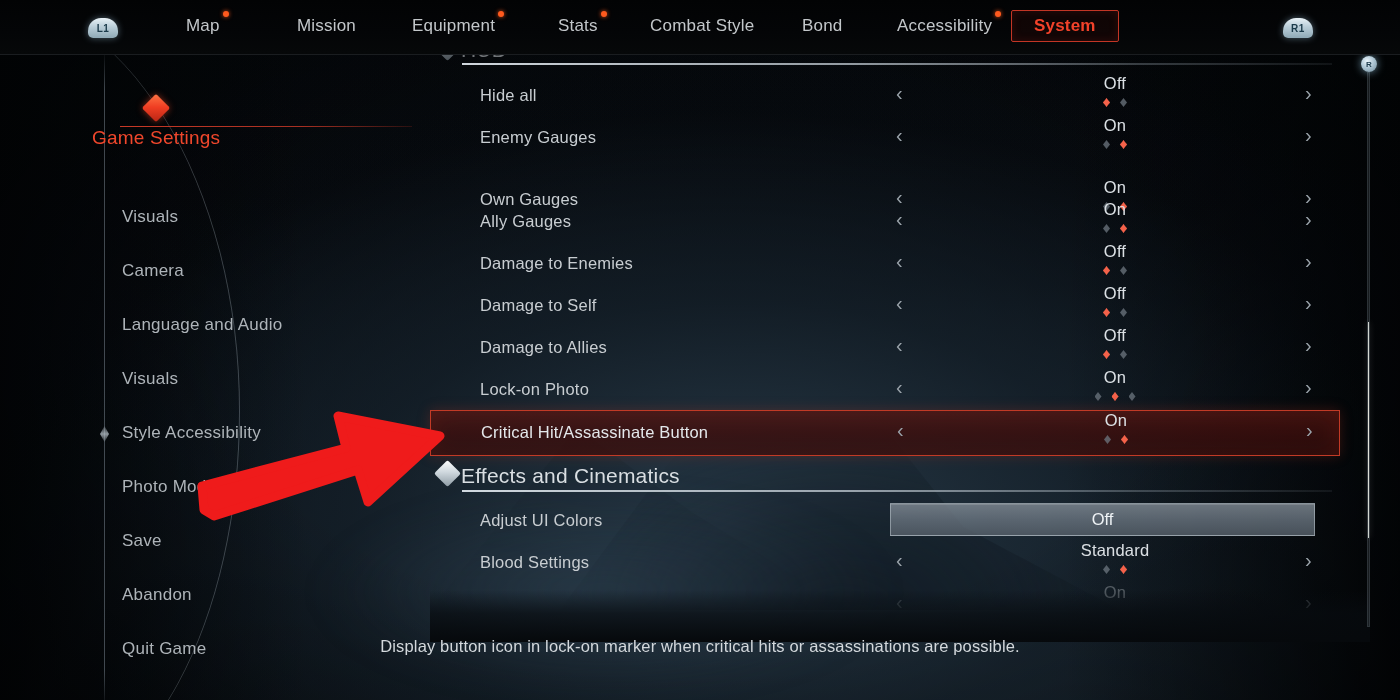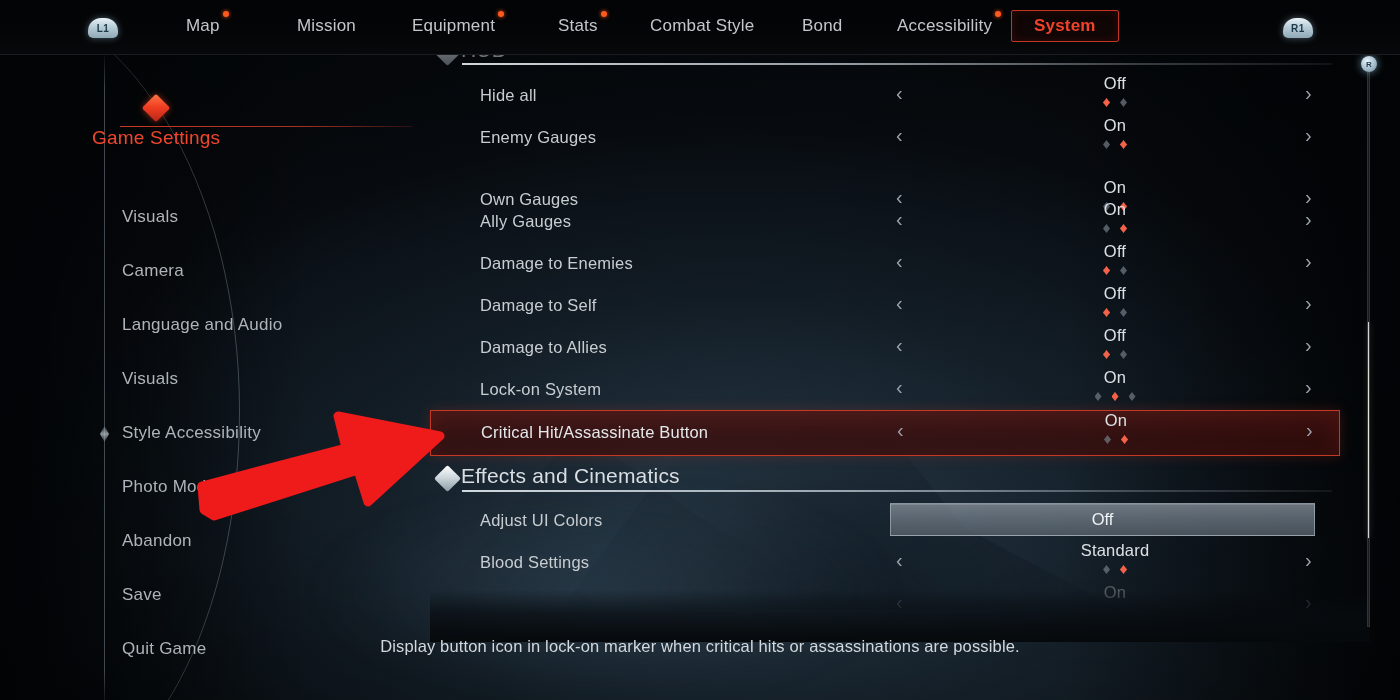--- a/index.html
+++ b/index.html
@@ -159,21 +159,21 @@
   }
 
   
   .content {
     position:absolute; left:430px; top:46px; width:910px; height:590px;
     z-index:15;
   }
 
   .section-head {
     position:absolute; left:8px;
-    display:flex; align-items:flex-end; gap:4px;
+    display:flex; align-items:flex-start; gap:4px;
   }
   .section-head .diamond-sil {
     width:19px; height:19px;
     background:linear-gradient(135deg,#ffffff 0%, #cfd8de 45%, #8d9aa3 100%);
     transform:rotate(45deg);
     border-radius:2px;
   }
   .section-head .stitle {
     font-size:21px; color:#d9dee2; letter-spacing:0.2px;
   }
@@ -356,22 +356,22 @@
     </div>
     <div class="side-head-rule"></div>
 
     <div class="side-list">
       <div class="side-item">Visuals</div>
       <div class="side-item">Camera</div>
       <div class="side-item">Language and Audio</div>
       <div class="side-item">Visuals</div>
       <div class="side-item">Style Accessibility</div>
       <div class="side-item">Photo Mode</div>
+      <div class="side-item">Save</div>
       <div class="side-item">Abandon</div>
-      <div class="side-item">Save</div>
       <div class="side-item">Quit Game</div>
     </div>
   </div>
 
   <div class="content">
 
     <div class="section-head" id="hud-head">
       <span class="diamond-sil"></span>
       <span class="stitle">HUD</span>
     </div>
@@ -448,21 +448,21 @@
       <span class="arrow-l">‹</span>
       <span class="rvalue">Off</span>
       <span class="arrow-r">›</span>
       <span class="pips">
         <i class="pip on"></i>
         <i class="pip"></i>
       </span>
     </div>
 
     <div class="row" style="top:324px;">
-      <span class="rlabel">Lock-on System</span>
+      <span class="rlabel">Lock-on Photo</span>
       <span class="arrow-l">‹</span>
       <span class="rvalue">On</span>
       <span class="arrow-r">›</span>
       <span class="pips">
         <i class="pip"></i>
         <i class="pip on"></i>
         <i class="pip"></i>
       </span>
     </div>
 

